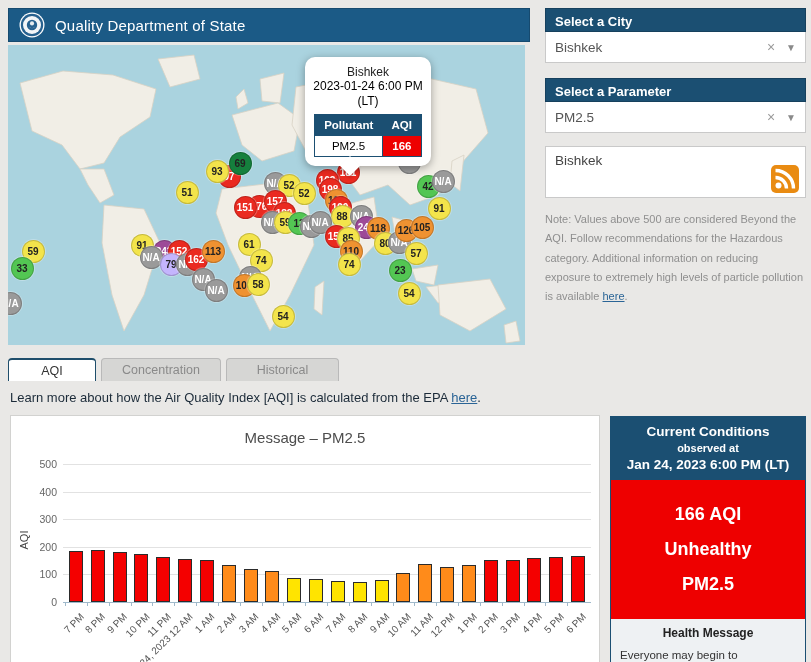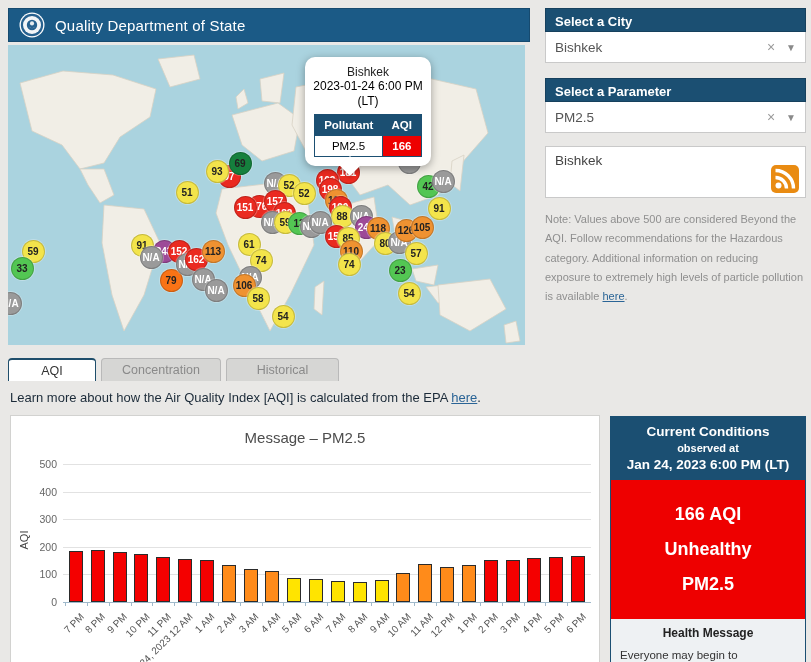--- a/index.html
+++ b/index.html
@@ -165,31 +165,31 @@
       <div class="marker" style="left: 255.5px; top: 144.5px; background: rgb(234, 42, 32); color: rgb(255, 255, 255);">157</div>
       <div class="marker" style="left: 264.5px; top: 156.5px; background: rgb(234, 42, 32); color: rgb(255, 255, 255);">182</div>
       <div class="marker" style="left: 252.5px; top: 165.5px; background: rgb(154, 154, 154); color: rgb(255, 255, 255);">N/A</div>
       <div class="marker" style="left: 265.5px; top: 165.5px; background: rgb(243, 228, 75); color: rgb(34, 34, 34);">59</div>
       <div class="marker" style="left: 279.5px; top: 166.5px; background: rgb(83, 198, 83); color: rgb(34, 34, 34);">13</div>
       <div class="marker" style="left: 291.5px; top: 169.5px; background: rgb(154, 154, 154); color: rgb(255, 255, 255);">N/A</div>
       <div class="marker" style="left: 122.5px; top: 188.5px; background: rgb(243, 228, 75); color: rgb(34, 34, 34);">91</div>
       <div class="marker" style="left: 144.5px; top: 194.5px; background: rgb(157, 74, 152); color: rgb(255, 255, 255);">243</div>
       <div class="marker" style="left: 159.5px; top: 194.5px; background: rgb(234, 42, 32); color: rgb(255, 255, 255);">152</div>
       <div class="marker" style="left: 131.5px; top: 200.5px; background: rgb(154, 154, 154); color: rgb(255, 255, 255);">N/A</div>
-      <div class="marker" style="left: 151.5px; top: 207.5px; background: #f97316; color: rgb(34, 34, 34); margin-top: 16px;">79</div>
+      <div class="marker" style="left: 151.5px; top: 207.5px; background: #c4b5fd; color: rgb(34, 34, 34);">79</div>
       <div class="marker" style="left: 167.5px; top: 207.5px; background: rgb(154, 154, 154); color: rgb(255, 255, 255);">N/A</div>
       <div class="marker" style="left: 176.5px; top: 202.5px; background: rgb(234, 42, 32); color: rgb(255, 255, 255);">162</div>
       <div class="marker" style="left: 193.5px; top: 194.5px; background: rgb(239, 146, 49); color: rgb(34, 34, 34);">113</div>
       <div class="marker" style="left: 183.5px; top: 222.5px; background: rgb(154, 154, 154); color: rgb(255, 255, 255);">N/A</div>
       <div class="marker" style="left: 196.5px; top: 233.5px; background: rgb(154, 154, 154); color: rgb(255, 255, 255);">N/A</div>
       <div class="marker" style="left: 229.5px; top: 187.5px; background: rgb(243, 228, 75); color: rgb(34, 34, 34);">61</div>
       <div class="marker" style="left: 241.5px; top: 203.5px; background: rgb(243, 228, 75); color: rgb(34, 34, 34);">74</div>
       <div class="marker" style="left: 230.5px; top: 220.5px; background: rgb(154, 154, 154); color: rgb(255, 255, 255);">N/A</div>
       <div class="marker" style="left: 224.5px; top: 228.5px; background: rgb(239, 146, 49); color: rgb(34, 34, 34);">106</div>
-      <div class="marker" style="left: 238.5px; top: 227.5px; background: rgb(243, 228, 75); color: rgb(34, 34, 34); margin-top: 14px;">58</div>
+      <div class="marker" style="left: 238.5px; top: 227.5px; background: rgb(243, 228, 75); color: rgb(34, 34, 34);">58</div>
       <div class="marker" style="left: 263.5px; top: 259.5px; background: rgb(243, 228, 75); color: rgb(34, 34, 34);">54</div>
       <div class="marker" style="left: 328.5px; top: 115.5px; background: rgb(234, 42, 32); color: rgb(255, 255, 255);">181</div>
       <div class="marker" style="left: 307.5px; top: 123.5px; background: rgb(234, 42, 32); color: rgb(255, 255, 255);">163</div>
       <div class="marker" style="left: 310.5px; top: 132.5px; background: rgb(234, 42, 32); color: rgb(255, 255, 255);">198</div>
       <div class="marker" style="left: 316.5px; top: 143.5px; background: rgb(239, 146, 49); color: rgb(34, 34, 34);">115</div>
       <div class="marker" style="left: 320.5px; top: 150.5px; background: rgb(234, 42, 32); color: rgb(255, 255, 255);">190</div>
       <div class="marker" style="left: 322.5px; top: 159.5px; background: rgb(243, 228, 75); color: rgb(34, 34, 34);">88</div>
       <div class="marker" style="left: 341.5px; top: 159.5px; background: rgb(154, 154, 154); color: rgb(255, 255, 255);">N/A</div>
       <div class="marker" style="left: 300.5px; top: 165.5px; background: rgb(154, 154, 154); color: rgb(255, 255, 255);">N/A</div>
       <div class="marker" style="left: 346.5px; top: 170.5px; background: rgb(157, 74, 152); color: rgb(255, 255, 255);">241</div>

